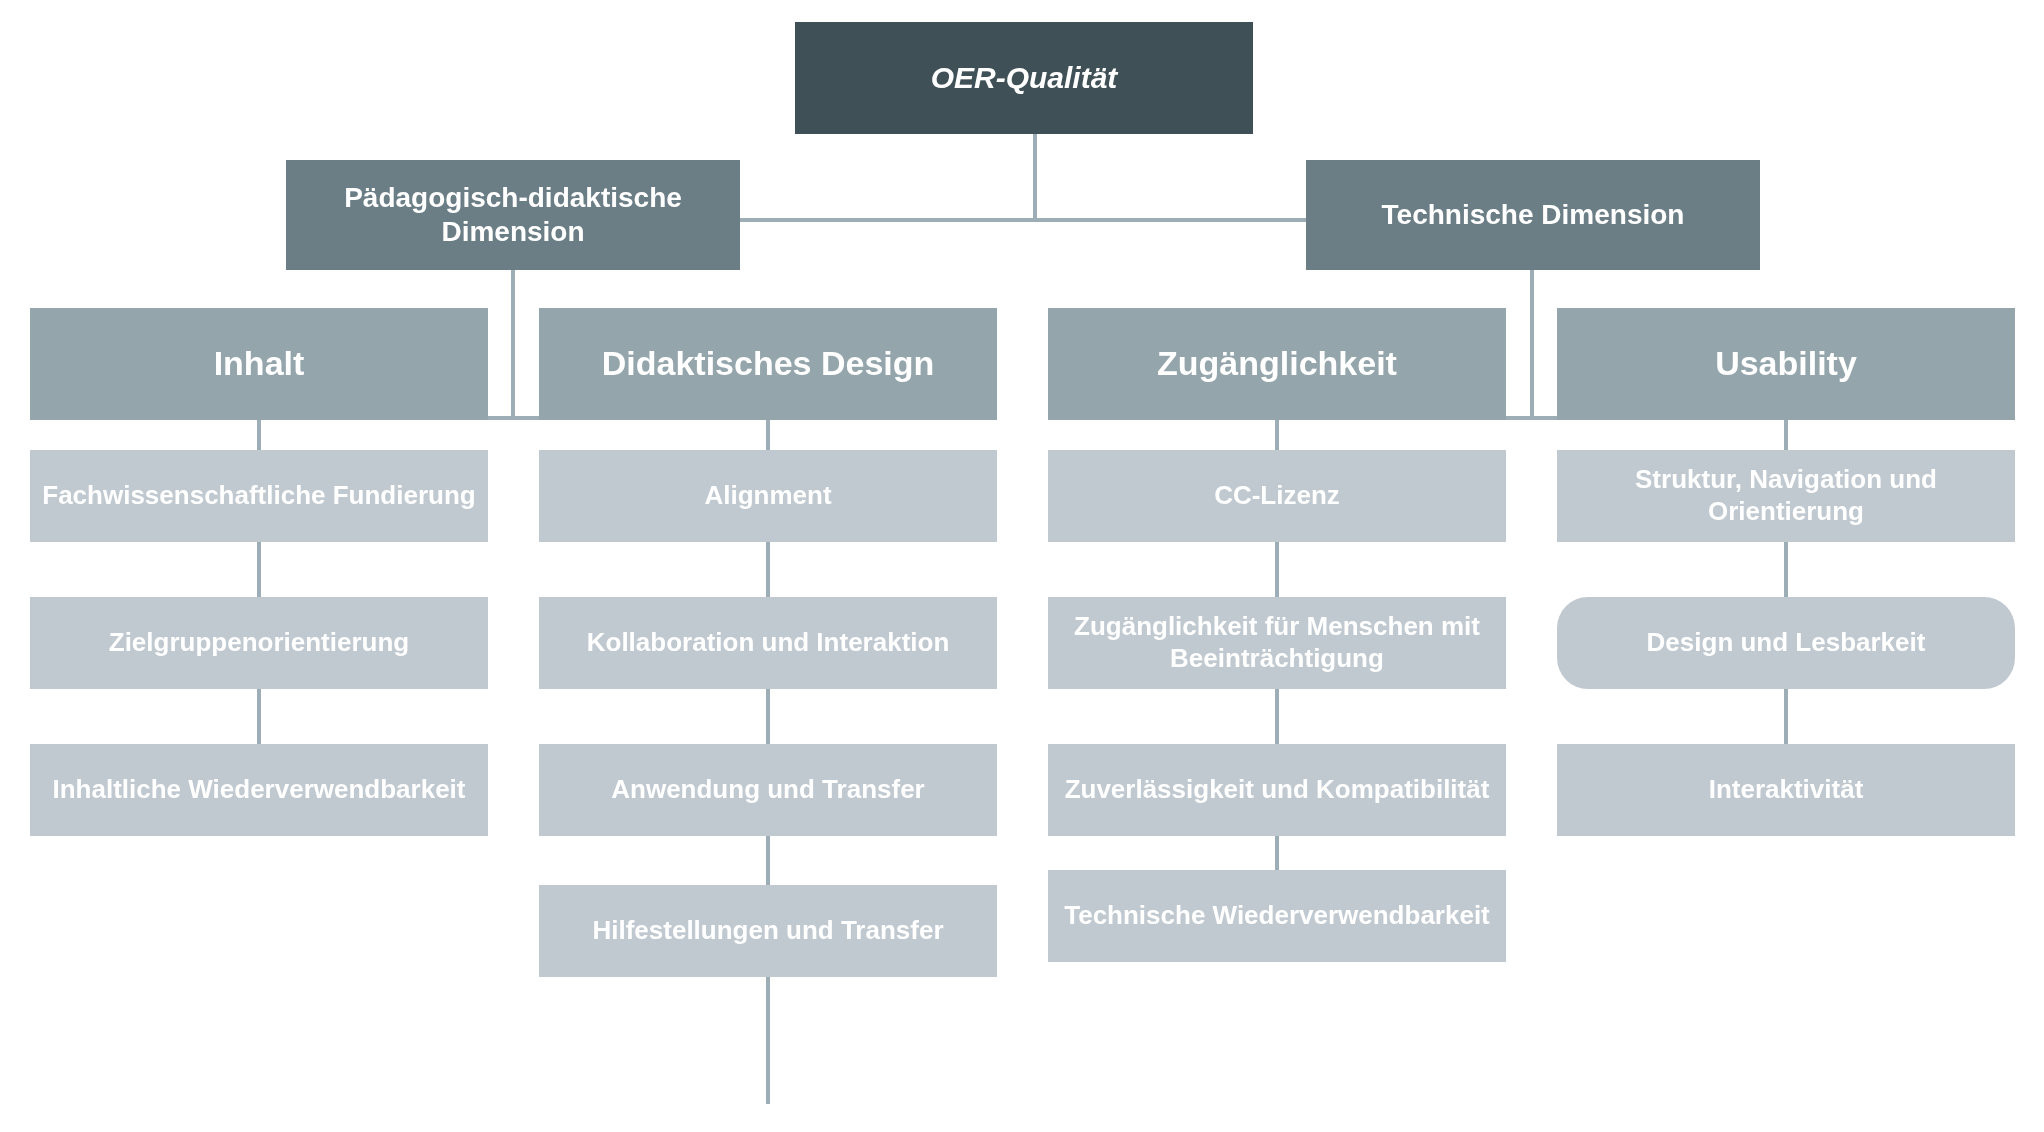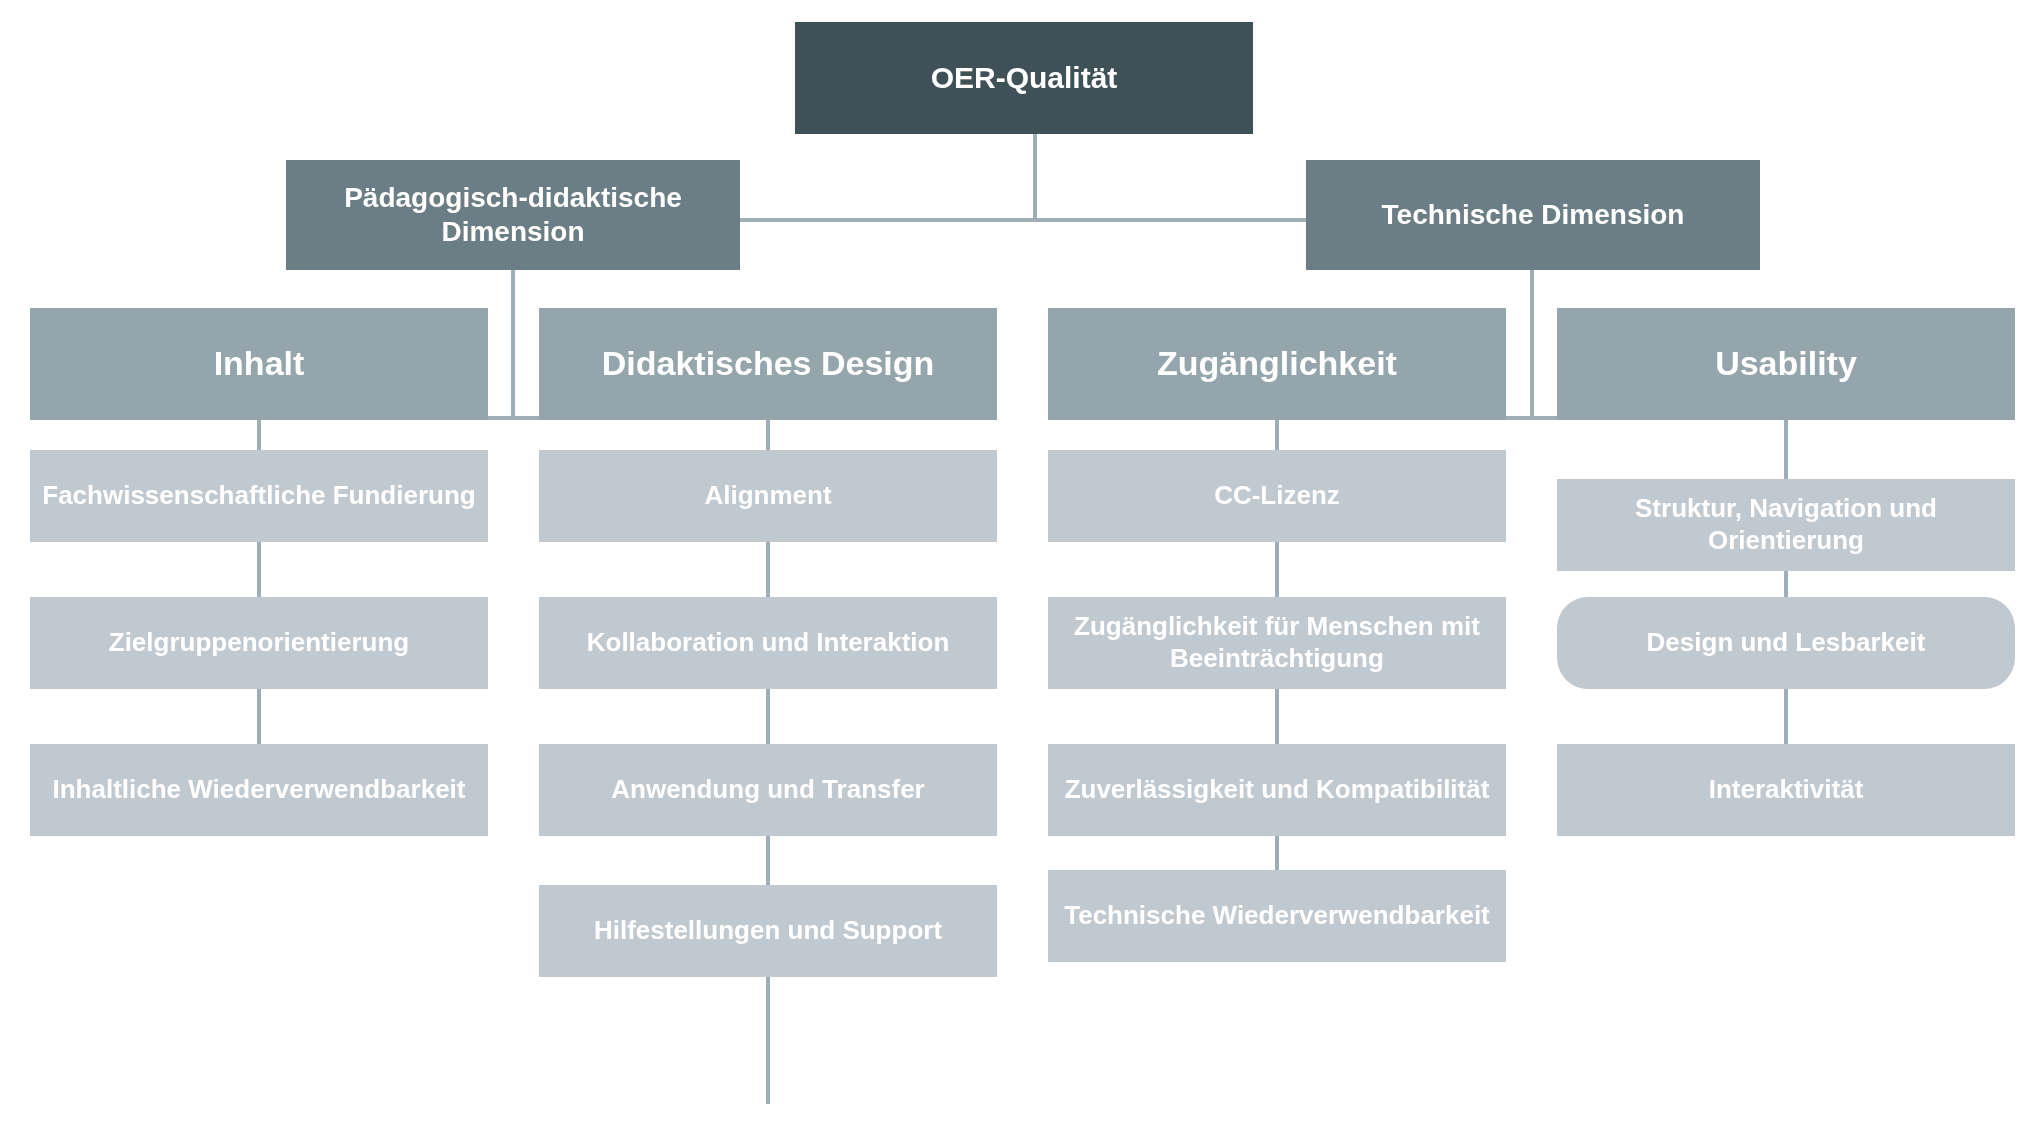--- a/index.html
+++ b/index.html
@@ -37,21 +37,21 @@
   <div class="conn h" style="left:1275px;top:416px;width:509px;"></div>
 
   <div class="conn v" style="left:257px;top:420px;height:400px;"></div>
 
   <div class="conn v" style="left:766px;top:420px;height:684px;"></div>
 
   <div class="conn v" style="left:1275px;top:420px;height:542px;"></div>
 
   <div class="conn v" style="left:1784px;top:420px;height:400px;"></div>
 
-  <div class="node lvl-root" style="left:795px;top:22px;width:458px;height:112px;">
+  <div class="node lvl-root" style="left:795px;top:22px;width:458px;height:112px;font-style:italic;">
     <span>OER-Qualität</span>
   </div>
 
   <div class="node lvl-dim" style="left:286px;top:160px;width:454px;height:110px;">
     <span>Pädagogisch-didaktische Dimension</span>
   </div>
   <div class="node lvl-dim" style="left:1306px;top:160px;width:454px;height:110px;">
     <span>Technische Dimension</span>
   </div>
 
@@ -81,37 +81,37 @@
   <div class="node lvl-leaf" style="left:539px;top:450px;width:458px;height:92px;">
     <span>Alignment</span>
   </div>
   <div class="node lvl-leaf" style="left:539px;top:597px;width:458px;height:92px;">
     <span>Kollaboration und Interaktion</span>
   </div>
   <div class="node lvl-leaf" style="left:539px;top:744px;width:458px;height:92px;">
     <span>Anwendung und Transfer</span>
   </div>
   <div class="node lvl-leaf" style="left:539px;top:885px;width:458px;height:92px;">
-    <span>Hilfestellungen und Support</span>
+    <span>Hilfestellungen und Transfer</span>
   </div>
 
   <div class="node lvl-leaf" style="left:1048px;top:450px;width:458px;height:92px;">
     <span>CC-Lizenz</span>
   </div>
   <div class="node lvl-leaf" style="left:1048px;top:597px;width:458px;height:92px;">
     <span>Zugänglichkeit für Menschen mit Beeinträchtigung</span>
   </div>
   <div class="node lvl-leaf" style="left:1048px;top:744px;width:458px;height:92px;">
     <span>Zuverlässigkeit und Kompatibilität</span>
   </div>
   <div class="node lvl-leaf" style="left:1048px;top:870px;width:458px;height:92px;">
     <span>Technische Wiederverwendbarkeit</span>
   </div>
 
-  <div class="node lvl-leaf" style="left:1557px;top:450px;width:458px;height:92px;margin-top:29px;">
+  <div class="node lvl-leaf" style="left:1557px;top:450px;width:458px;height:92px;">
     <span>Struktur, Navigation und Orientierung</span>
   </div>
   <div class="node lvl-leaf" style="left:1557px;top:597px;width:458px;height:92px;border-radius:31px;">
     <span>Design und Lesbarkeit</span>
   </div>
   <div class="node lvl-leaf" style="left:1557px;top:744px;width:458px;height:92px;">
     <span>Interaktivität</span>
   </div>
 
 </div>

